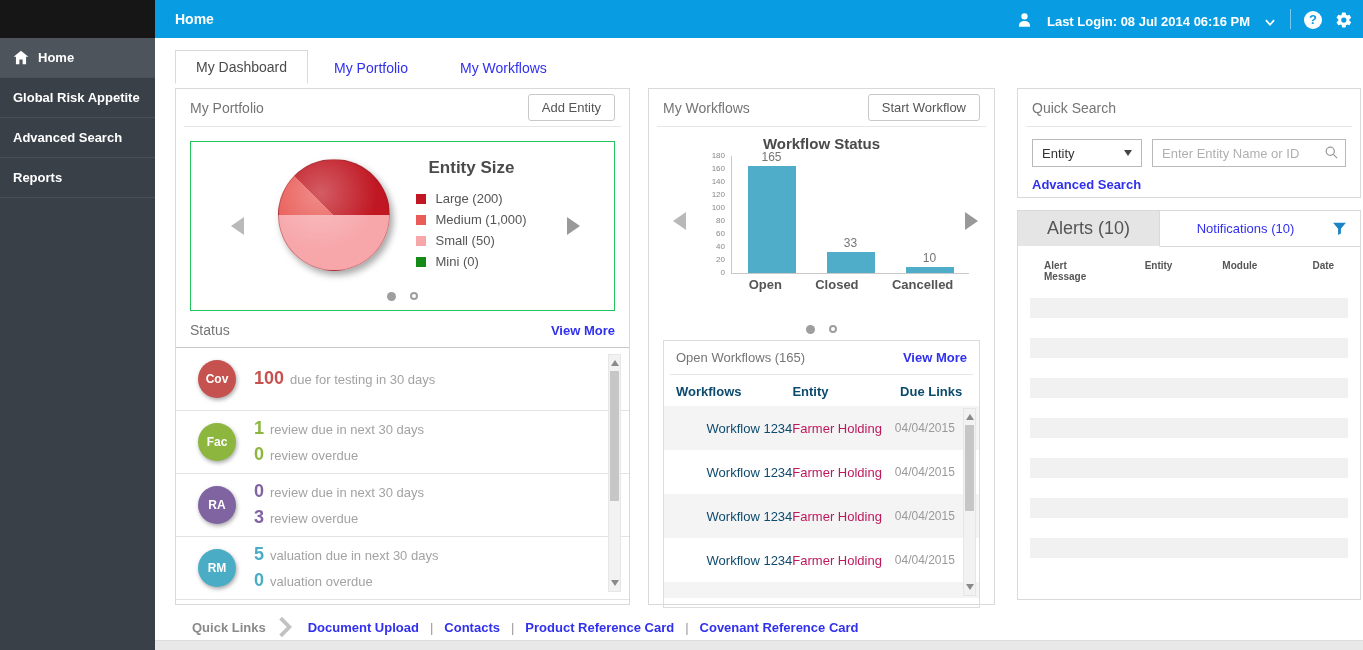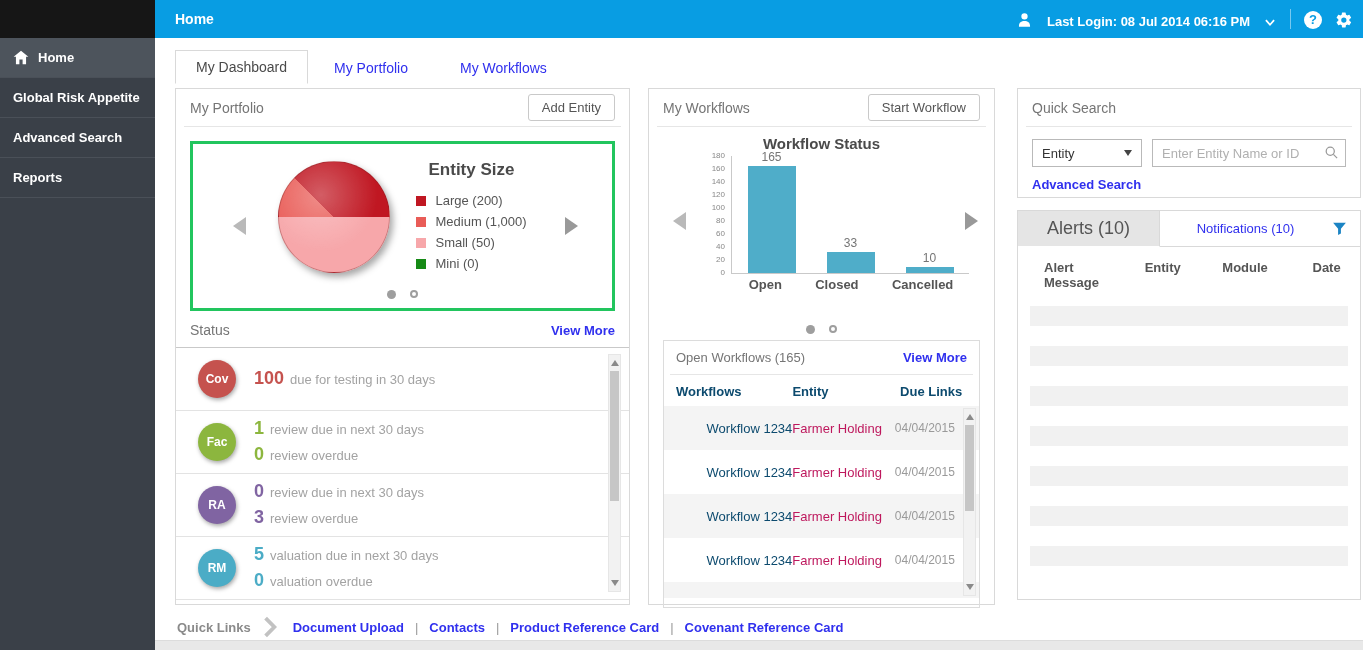--- a/index.html
+++ b/index.html
@@ -36,21 +36,21 @@
   .btn { border:1px solid #c9c9c9; border-radius:3px; background:#fff; color:#555; font-size:13px; padding:5px 13px; cursor:pointer; }
   .card-divider { border-top:1px solid #e6e6e6; margin:0 8px; }
   .link { color:#3030ee; font-weight:bold; font-size:13px; cursor:pointer; text-decoration:none; }
 
   #portfolio-card { left:20px; top:50px; width:455px; height:517px; }
   #workflows-card { left:493px; top:50px; width:347px; height:517px; }
   #quicksearch-card { left:862px; top:50px; width:344px; height:110px; }
   #alerts-card { left:862px; top:172px; width:344px; height:390px; }
 
   
-  .carousel { position:relative; margin:14px 14px 0 14px; border:3px solid #22c55e; height:170px; }
+  .carousel { position:relative; margin:14px 14px 0 14px; border:1px solid #22c55e; height:170px; }
   .car-arrow { position:absolute; top:50%; width:0; height:0; border-top:9px solid transparent; border-bottom:9px solid transparent; cursor:pointer; }
   .car-arrow.left { left:40px; margin-top:-9px; border-right:13px solid #b9b9b9; }
   .car-arrow.right { right:34px; margin-top:-9px; border-left:13px solid #999; }
   .car-body { display:flex; align-items:center; justify-content:center; gap:26px; padding-top:16px; }
   .pie { width:112px; height:112px; border-radius:50%; box-shadow:3px 4px 7px rgba(0,0,0,.35); border:1px solid rgba(120,40,40,.35); }
   .pie-side { display:flex; flex-direction:column; }
   .pie-title { font-size:17px; font-weight:bold; color:#4a4a4a; text-align:center; margin-bottom:10px; }
   .legend-item { display:flex; align-items:center; gap:9px; margin:3px 0; }
   .legend-swatch { width:10px; height:10px; flex:0 0 auto; }
   .legend-label { font-size:13px; color:#555; }
@@ -113,28 +113,28 @@
   .qs-input { width:100%; height:28px; border:1px solid #b9b9b9; padding:0 28px 0 9px; font-size:13px; color:#444; font-family:"Liberation Sans",sans-serif; }
   .qs-input::placeholder { color:#b0b0b0; }
   .qs-mag { position:absolute; right:7px; top:6px; }
   .qs-adv { padding:4px 14px; }
 
   
   .alert-tabs { position:relative; display:flex; align-items:stretch; height:36px; border-bottom:1px solid #d9d9d9; }
   .alert-tab-active { width:142px; background:#e5e5e5; border-right:1px solid #d9d9d9; color:#555; font-size:18px; display:flex; align-items:center; justify-content:center; margin-bottom:-1px; border-bottom:1px solid #fff; cursor:pointer; }
   .alert-tab-inactive { flex:1; color:#3030ee; font-size:13px; display:flex; align-items:center; justify-content:center; cursor:pointer; }
   .funnel-wrap { display:flex; align-items:center; padding-right:12px; cursor:pointer; }
-  .alert-table-head { display:flex; padding:13px 10px 10px 10px; font-weight:bold; font-size:13px; color:#555;gap:36px; }
+  .alert-table-head { display:flex; padding:13px 10px 10px 10px; font-weight:bold; font-size:10px; color:#555;gap:36px; }
   .al-col-1 { width:36%; padding-left:16px; } .al-col-2 { width:20%; } .al-col-3 { width:26%; } .al-col-4 { width:18%; }
   .alert-rows { padding:6px 12px 0 12px; }
   .alert-placeholder { height:20px; background:#f1f1f1; margin-bottom:20px; }
 
   
   .quick-links { position:absolute; left:22px; top:578px; display:flex; align-items:center; }
-  .ql-label { color:#8a8a8a; font-weight:bold; font-size:13px; margin-right:12px; }
+  .ql-label { color:#8a8a8a; font-weight:bold; font-size:13px; margin-right:12px;margin-left:15px; }
   .ql-chevron { margin-right:16px; display:flex; align-items:center; }
   .ql-pipe { color:#999; margin:0 11px; }
 </style>
 </head>
 <body>
 
 <div class="topbar">
   <div class="logo-block"></div>
   <div class="topbar-title">Home</div>
   <div class="topbar-right">

